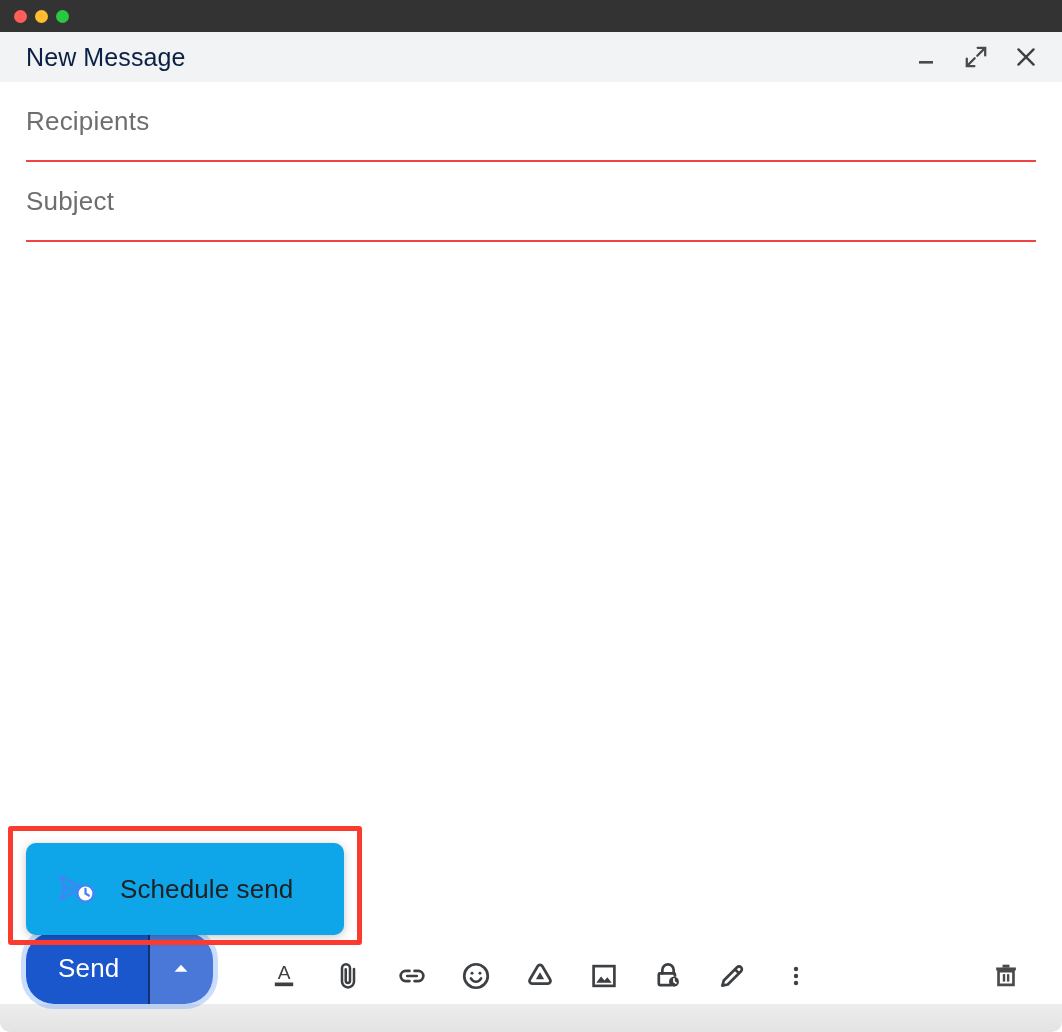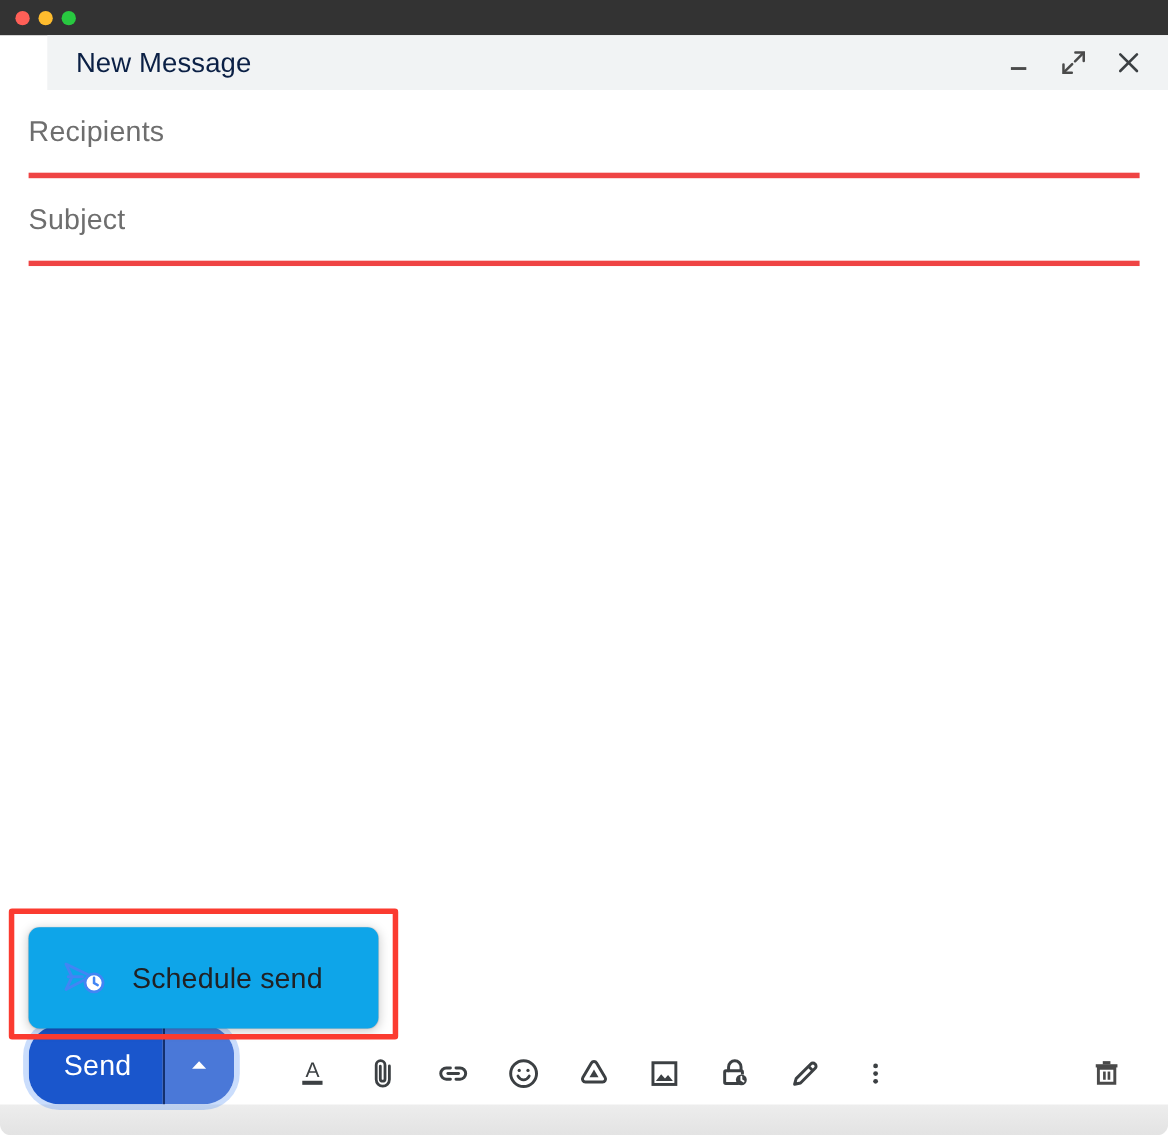--- a/index.html
+++ b/index.html
@@ -38,21 +38,20 @@
 
   
   .compose-header {
     height: 50px;
     background: #f1f3f4;
     display: flex;
     align-items: center;
     justify-content: space-between;
     padding: 0 22px 0 26px;
     box-sizing: border-box;
-    margin-left: 43px;
   }
   .compose-title {
     font-size: 25px;
     color: #0b2045;
     font-weight: 500;
     letter-spacing: 0.1px;
   }
   .win-actions {
     display: flex;
     align-items: center;
@@ -70,21 +69,21 @@
 
   
   .fields {
     background: #ffffff;
     padding: 0 26px;
   }
   .field {
     height: 80px;
     display: flex;
     align-items: center;
-    border-bottom: 5px solid #ef4444;
+    border-bottom: 2px solid #ef4444;
     box-sizing: border-box;
   }
   .field-placeholder {
     font-size: 26px;
     color: #6e6e6e;
     letter-spacing: 0.2px;
   }
 
   
   .body-area {

